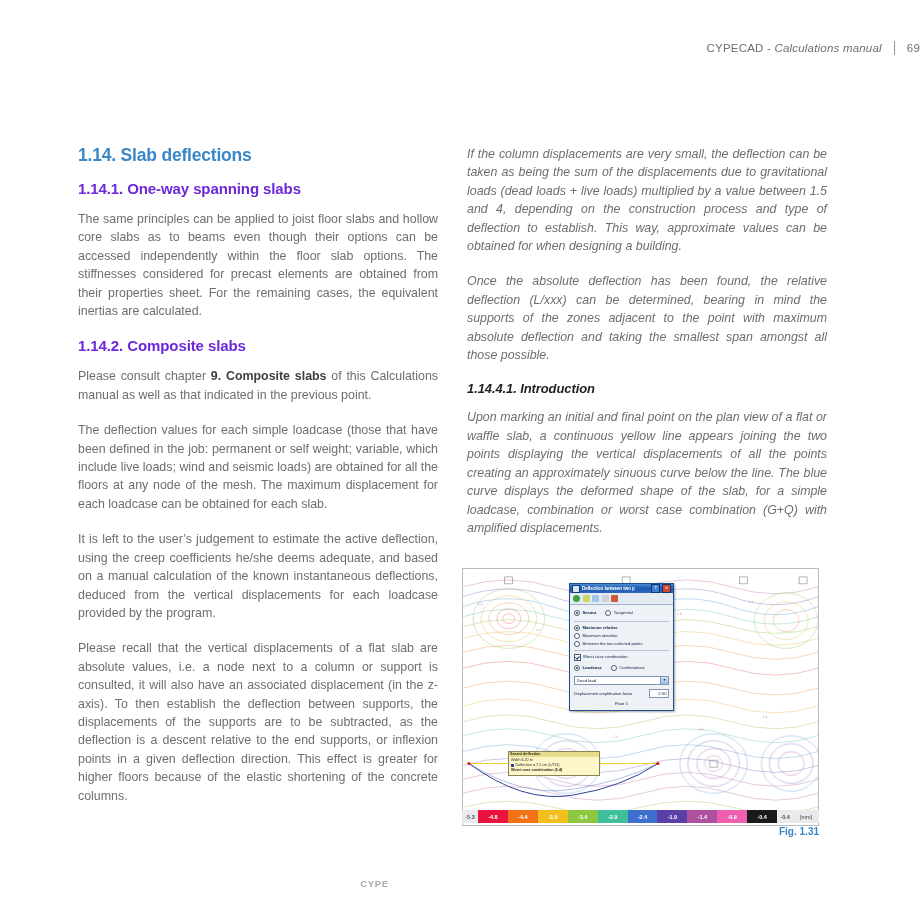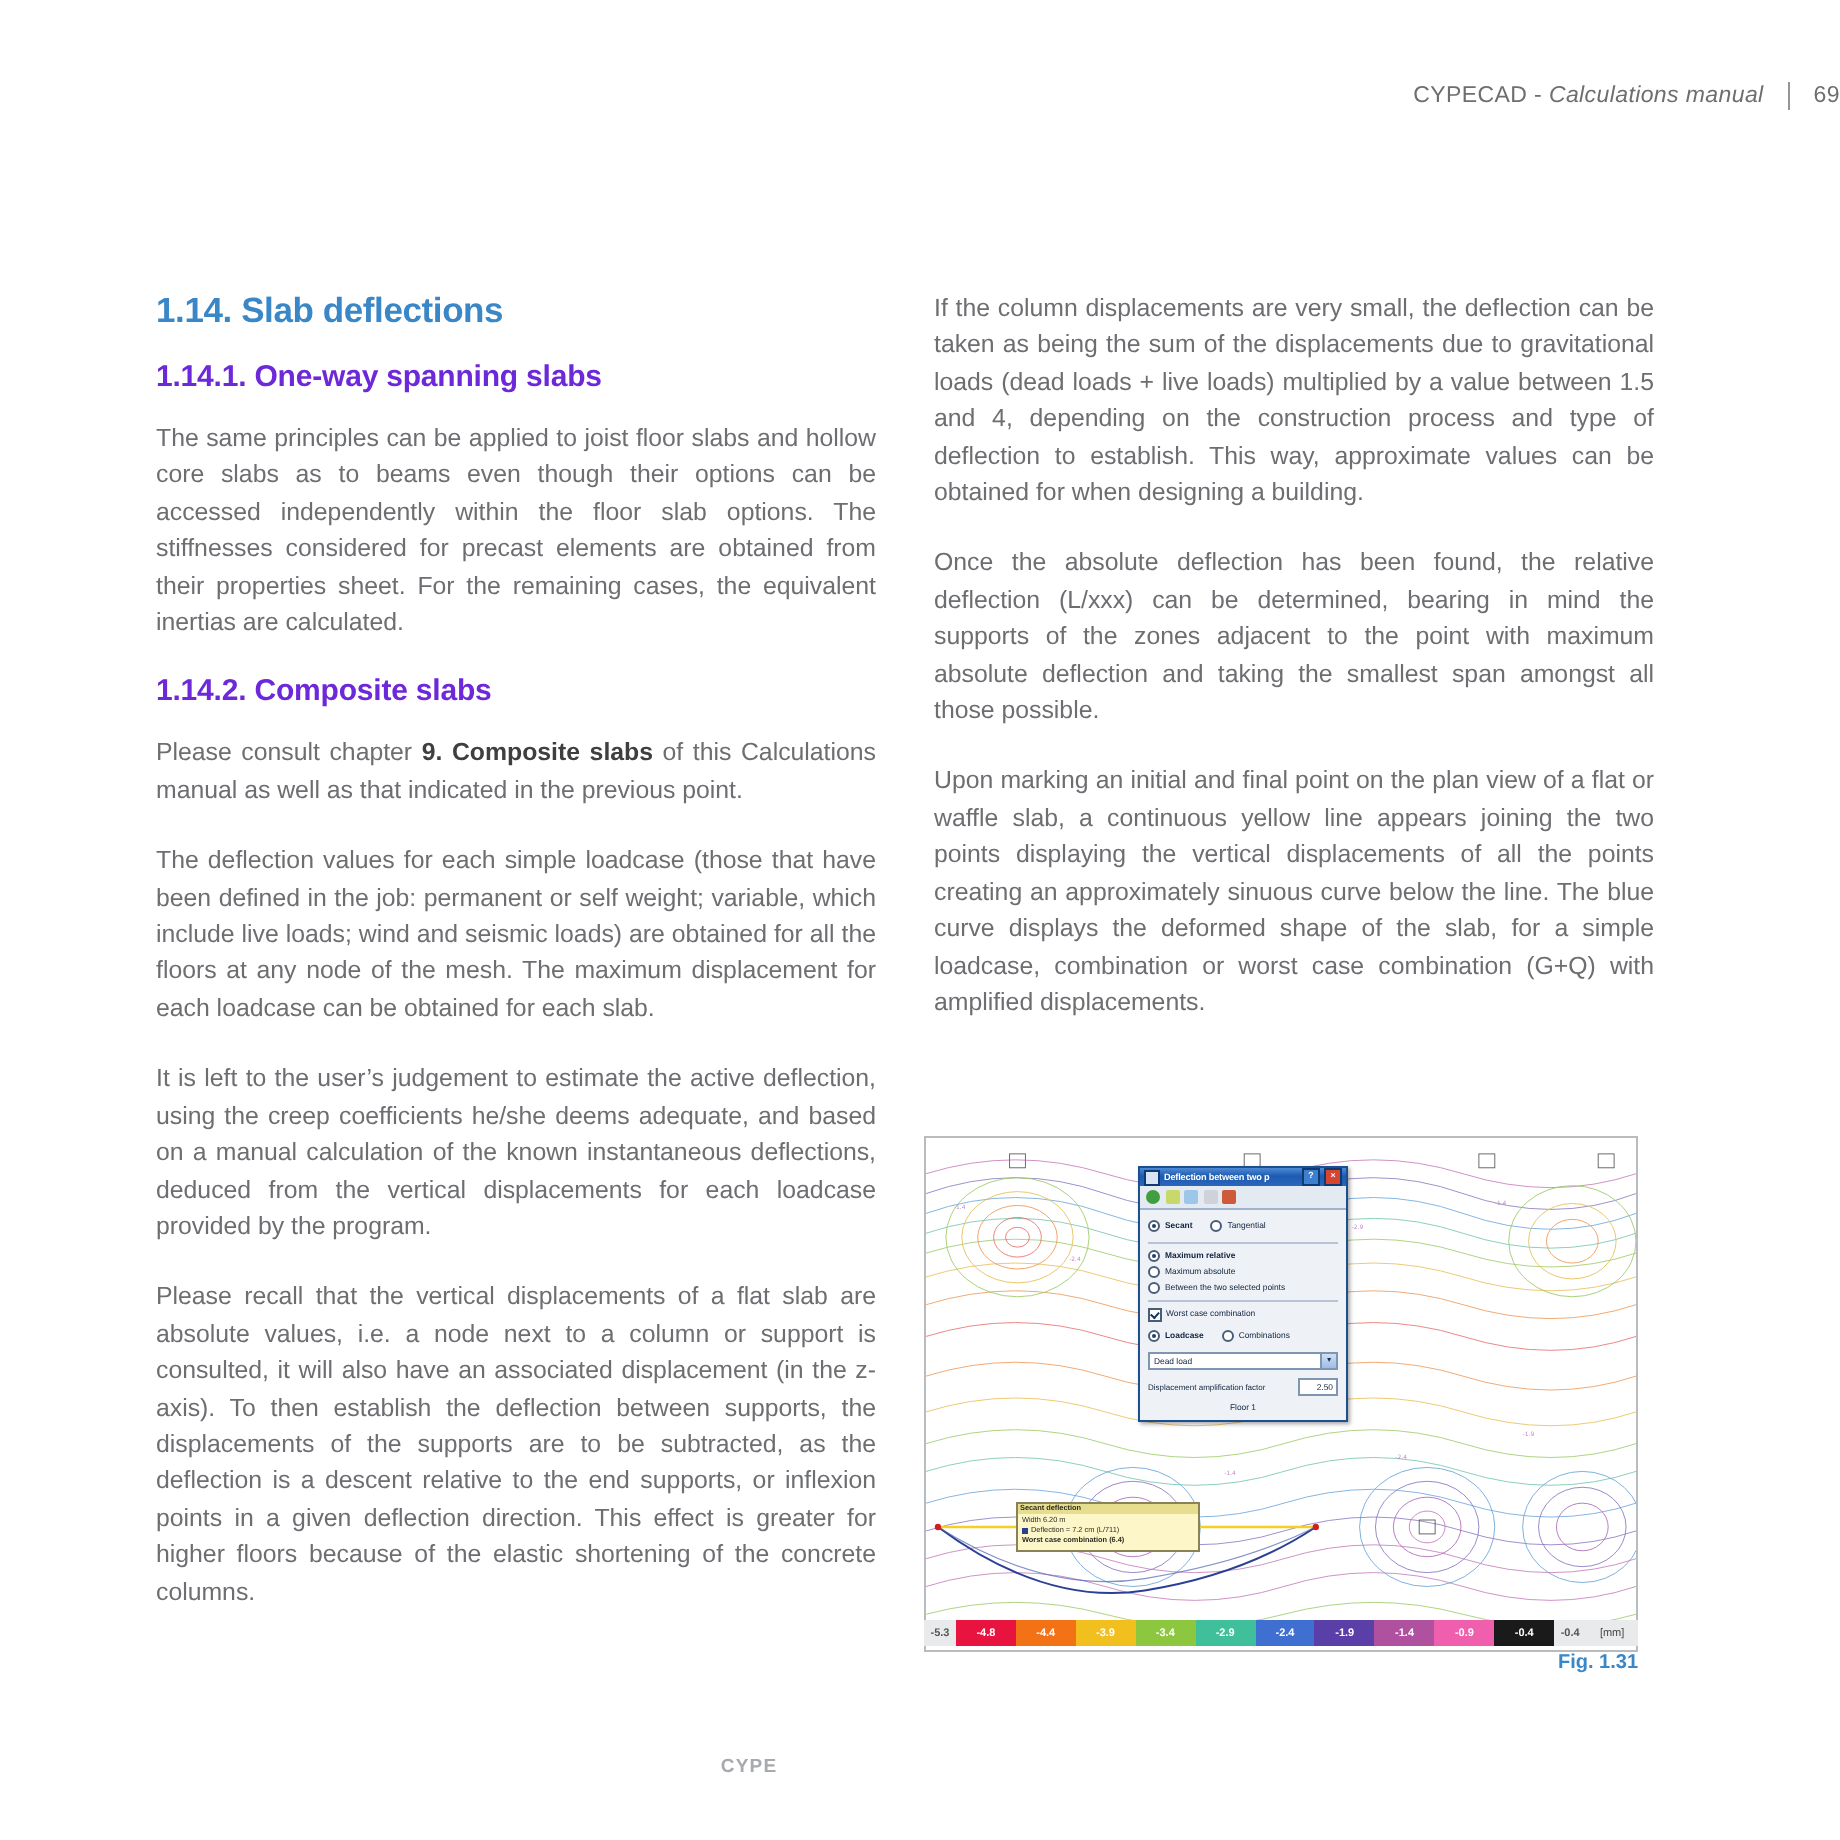--- a/index.html
+++ b/index.html
@@ -33,21 +33,21 @@
   .header-page{color:#6d6e71;font-size:11.5px;}
 
   
   .col{
     position:absolute;
     top:112px;
     width:360px;
     margin-top:33px;
   }
   .col-left{left:78px;}
-  .col-right{left:467px;}
+  .col-right{left:467px;font-style:italic;}
 
   h2.sec{
     color:#3a87c8;
     font-size:17.5px;
     font-weight:bold;
     margin:0 0 14px 0;
     letter-spacing:-.2px;
   }
   h3.sub{
     color:#6d28d9;
@@ -267,20 +267,21 @@
     <p class="body gap-lg"><span>Please consult chapter </span><b>9. Composite slabs</b><span> of this Calculations manual as well as that indicated in the previous point.</span></p>
 
     <p class="body gap-md">The deflection values for each simple loadcase (those that have been defined in the job: permanent or self weight; variable, which include live loads; wind and seismic loads) are obtained for all the floors at any node of the mesh. The maximum displacement for each loadcase can be obtained for each slab.</p>
     <p class="body gap-md">It is left to the user’s judgement to estimate the active deflection, using the creep coefficients he/she deems adequate, and based on a manual calculation of the known instantaneous deflections, deduced from the vertical displacements for each loadcase provided by the program.</p>
     <p class="body">Please recall that the vertical displacements of a flat slab are absolute values, i.e. a node next to a column or support is consulted, it will also have an associated displacement (in the z-axis). To then establish the deflection between supports, the displacements of the supports are to be subtracted, as the deflection is a descent relative to the end supports, or inflexion points in a given deflection direction. This effect is greater for higher floors because of the elastic shortening of the concrete columns.</p>
   </div>
 
   <div class="col col-right">
     <p class="body gap-md">If the column displacements are very small, the deflection can be taken as being the sum of the displacements due to gravitational loads (dead loads + live loads) multiplied by a value between 1.5 and 4, depending on the construction process and type of deflection to establish. This way, approximate values can be obtained for when designing a building.</p>
     <p class="body gap-lg">Once the absolute deflection has been found, the relative deflection (L/xxx) can be determined, bearing in mind the supports of the zones adjacent to the point with maximum absolute deflection and taking the smallest span amongst all those possible.</p>
+    <h4 class="subsub">1.14.4.1. Introduction</h4>
     <p class="body">Upon marking an initial and final point on the plan view of a flat or waffle slab, a continuous yellow line appears joining the two points displaying the vertical displacements of all the points creating an approximately sinuous curve below the line. The blue curve displays the deformed shape of the slab, for a simple loadcase, combination or worst case combination (G+Q) with amplified displacements.</p>
   </div>
 
   <div class="figure">
 
     <svg class="fig-svg" viewBox="0 0 357 258" preserveAspectRatio="none">
       <rect x="0" y="0" width="357" height="258" fill="#ffffff"></rect>
       <g stroke-width="0.5" fill="none" opacity="0.85">
 
         <path d="M0,18 Q45,4 90,18 T180,18 T270,18 T357,18" stroke="#c77fbb"></path>

